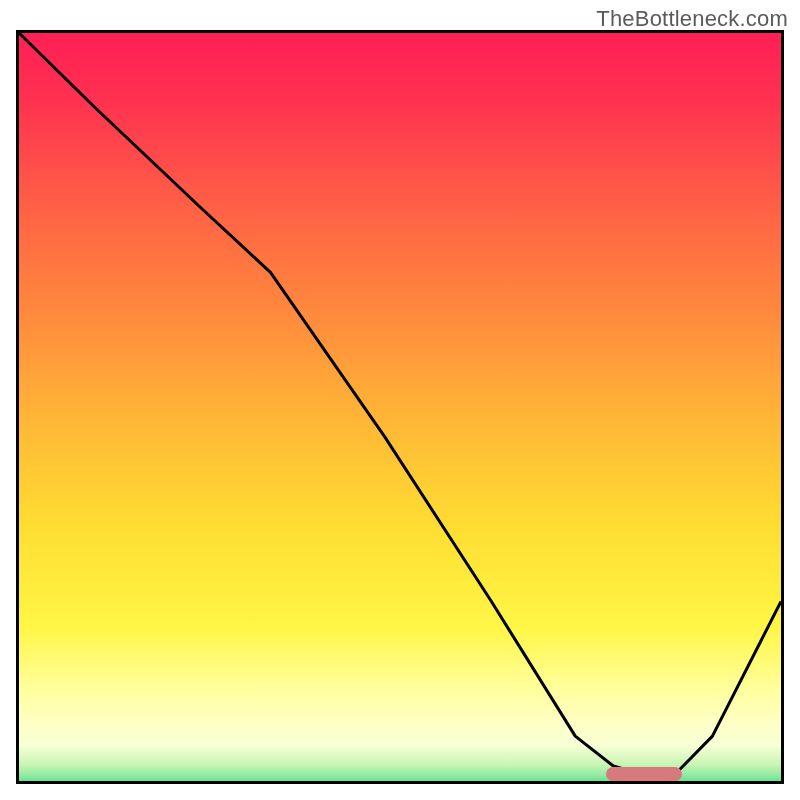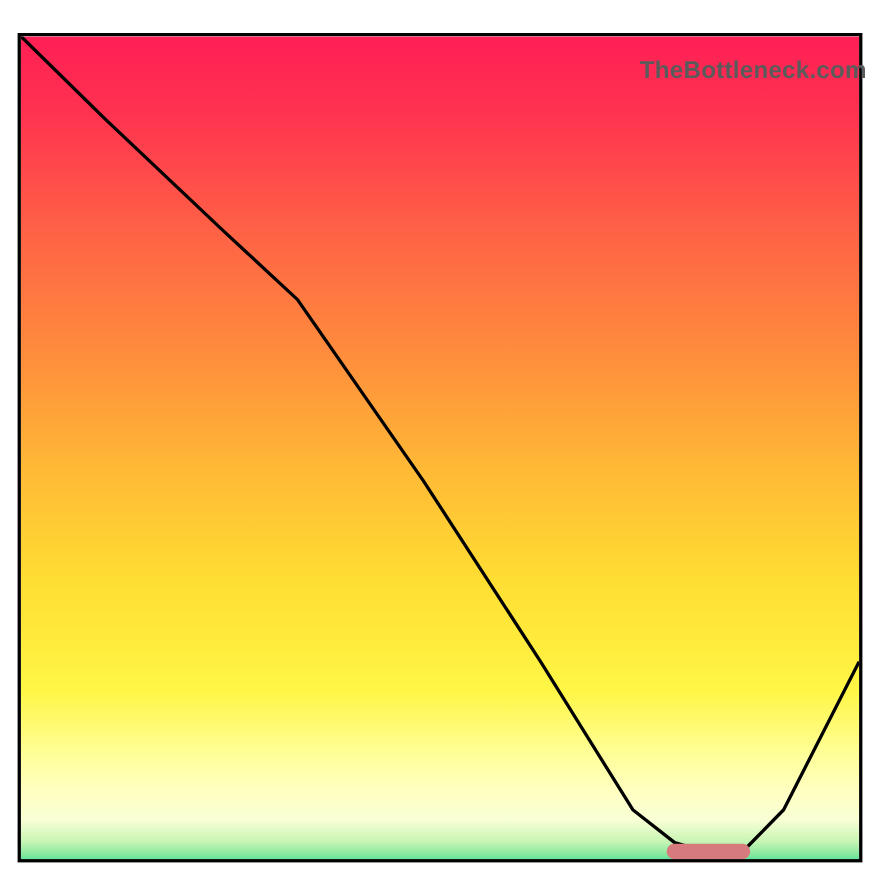--- a/index.html
+++ b/index.html
@@ -14,25 +14,24 @@
   .container {
     position: relative;
     width: 800px;
     height: 800px;
   }
   .watermark {
     position: absolute;
     top: 6px;
     right: 12px;
     font-size: 22px;
-    font-weight: 700;
+    font-weight: 400;
     color: #5b5b5b;
     letter-spacing: 0.2px;
     z-index: 5;
-    margin-top: 45px;
   }
   .plot-area {
     position: absolute;
     left: 16px;
     top: 30px;
     width: 768px;
     height: 754px;
     border: 3px solid #000;
     box-sizing: border-box;
     overflow: hidden;

